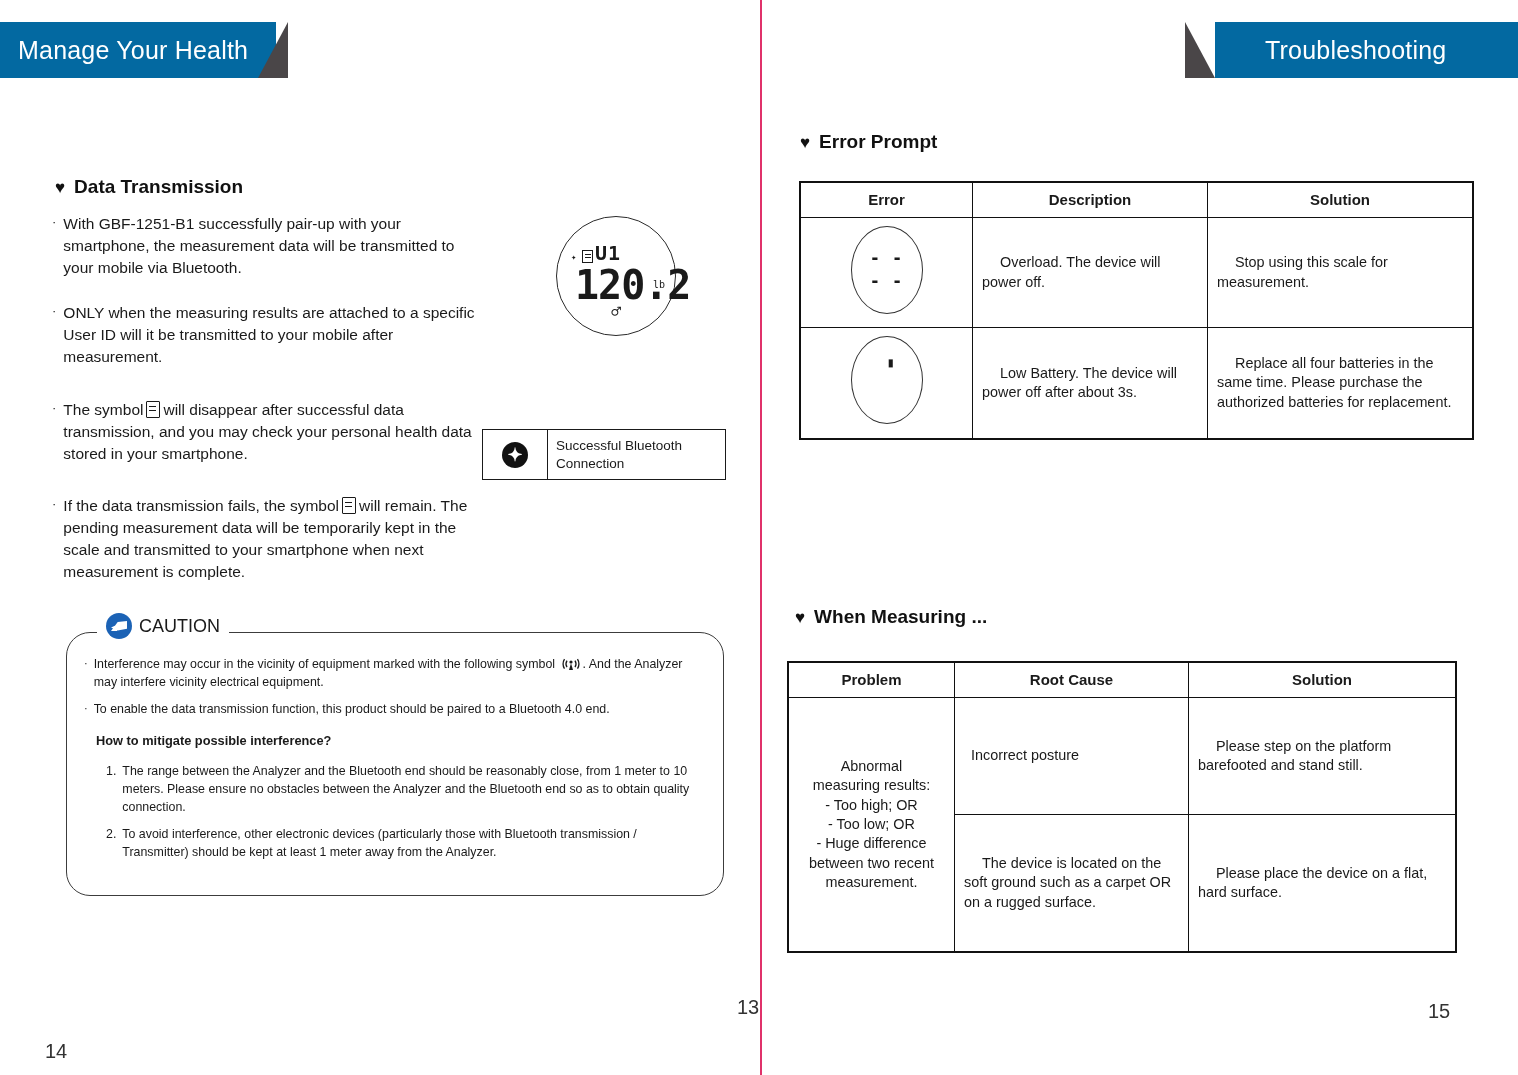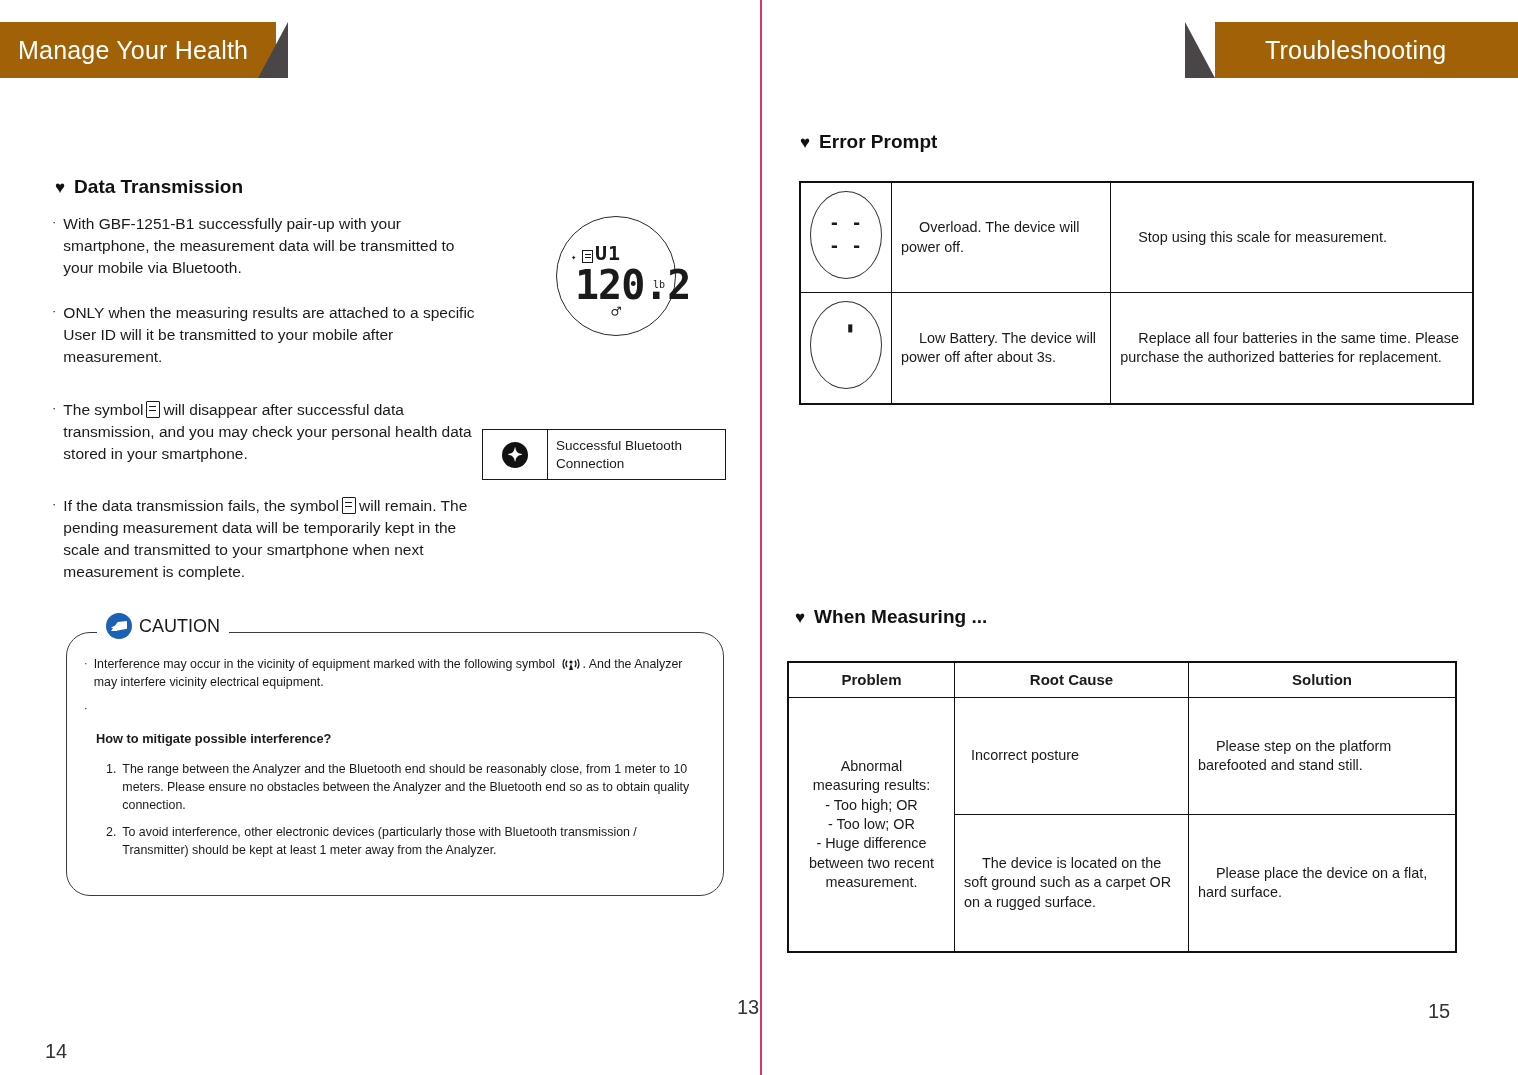--- a/index.html
+++ b/index.html
@@ -16,21 +16,21 @@
   .page-right{left:760px;width:758px;}
 
   
   .spine{
     position:absolute;left:760px;top:0;width:2px;height:1075px;
     background:#e0316a;
   }
 
   
   .banner{
-    position:absolute;height:56px;background:#a16207;
+    position:absolute;height:56px;background:#0369a1;
     display:flex;align-items:center;
   }
   .banner-left{left:0;top:22px;width:258px;padding-left:18px;}
   .banner-left::after{
     content:"";position:absolute;left:258px;top:0;
     border-style:solid;border-width:0 0 56px 30px;
     border-color:transparent transparent #4a4648 transparent;
   }
   .banner-right{right:0;top:22px;width:253px;padding-left:50px;}
   .banner-right::before{
@@ -264,20 +264,21 @@
               <path d="M16.5 2.2 A9 9 0 0 1 16.5 11.6" stroke="#1a1a1a" stroke-width="1.3" fill="none"></path>
               <path d="M14 3.6 A6.2 6.2 0 0 1 14 10.2" stroke="#1a1a1a" stroke-width="1.3" fill="none"></path>
               <circle cx="10" cy="5" r="1.6" fill="#1a1a1a"></circle>
               <path d="M10 6.2 L12 13 L8 13 Z" fill="#1a1a1a"></path>
             </svg>
           </span><span>. And the Analyzer may interfere vicinity electrical equipment.</span></span>
       </div>
 
       <div class="c-bullet">
         <span class="dot">·</span>
+        <span>To enable the data transmission function, this product should be paired to a Bluetooth 4.0 end.</span>
       </div>
 
       <div class="c-sub">How to mitigate possible interference?</div>
 
       <div class="c-num">
         <span class="n">1.</span>
         <span>The range between the Analyzer and the Bluetooth end should be reasonably close, from 1 meter to 10 meters. Please ensure no obstacles between the Analyzer and the Bluetooth end so as to obtain quality connection.</span>
       </div>
 
       <div class="c-num">
@@ -300,20 +301,25 @@
   <span class="banner-text">Troubleshooting</span>
 </div>
 
 <div class="sec-head err-head">
   <span class="heart">♥</span>
   <span>Error Prompt</span>
 </div>
 
 <table class="tbl t-err">
   <tbody>
+      <tr>
+    <th style="width:163px">Error</th>
+    <th style="width:226px">Description</th>
+    <th>Solution</th>
+  </tr>
   <tr>
     <td class="cell-sym">
       <span class="round-sym">
         <span class="dashes">- - - -</span>
       </span>
     </td>
     <td class="indent">Overload. The device will power off.</td>
     <td class="indent">Stop using this scale for measurement.</td>
   </tr>
   <tr>

